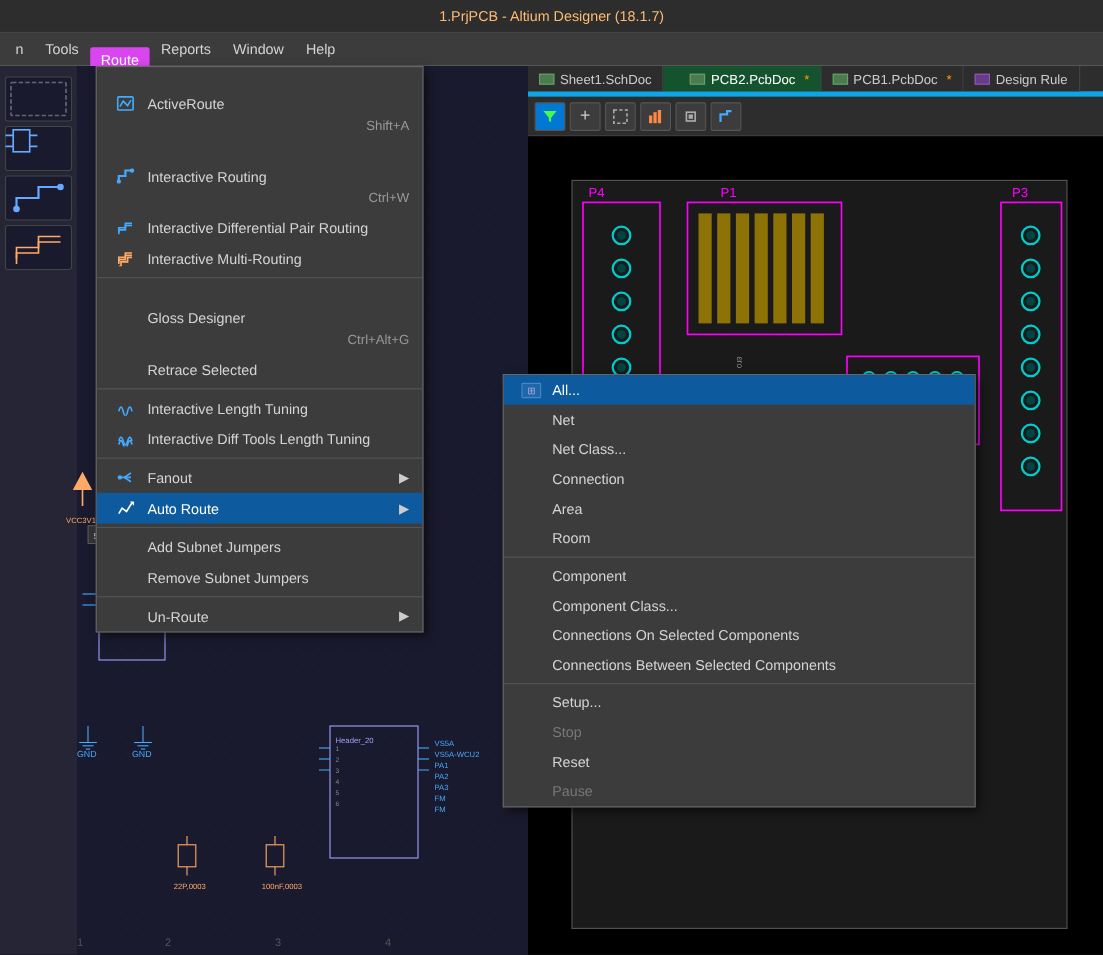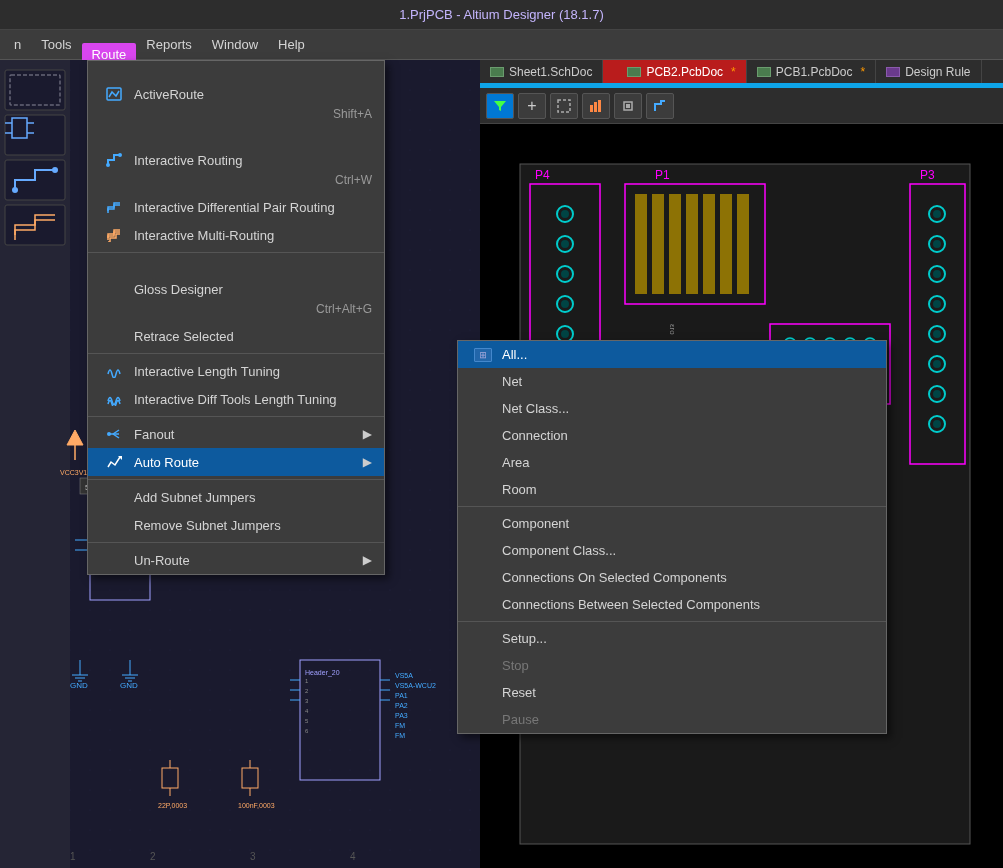--- a/index.html
+++ b/index.html
@@ -14,21 +14,21 @@
       position: relative;
     }
 
     
     .title-bar {
       height: 30px;
       background: #2d2d2d;
       display: flex;
       align-items: center;
       justify-content: center;
-      color: #c4b5fd;
+      color: #fdba74;
       font-size: 13px;
       border-bottom: 1px solid #444;
     }
 
     
     .menu-bar {
       height: 30px;
       background: #3c3c3c;
       display: flex;
       align-items: center;
@@ -75,21 +75,21 @@
       width: 14px;
       height: 10px;
       background: #4a7c4e;
       border: 1px solid #6a9c6e;
       display: inline-block;
     }
     .tab .tab-icon.purple {
       background: #6a3a8c;
       border-color: #8a5aac;
     }
-    .tab-active { background: #b91c1c; color: white; padding-left: 24px; }
+    .tab-active { background: #14532d; color: white; padding-left: 24px; }
     .tab-dot { color: #ff9900; margin-left: 3px; }
 
     
     .toolbar {
       position: absolute;
       top: 88px;
       left: 480px;
       right: 0;
       height: 36px;
       background: #2d2d2d;

